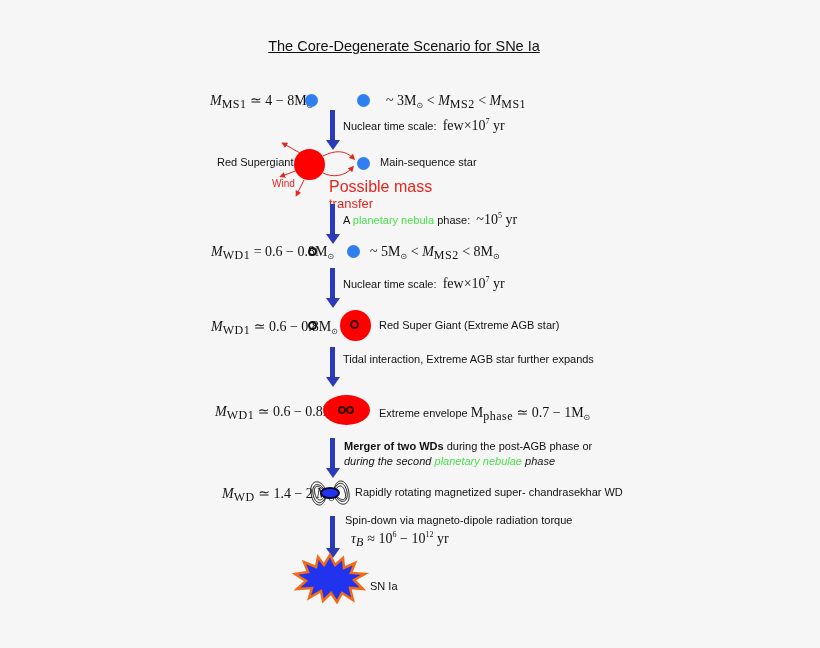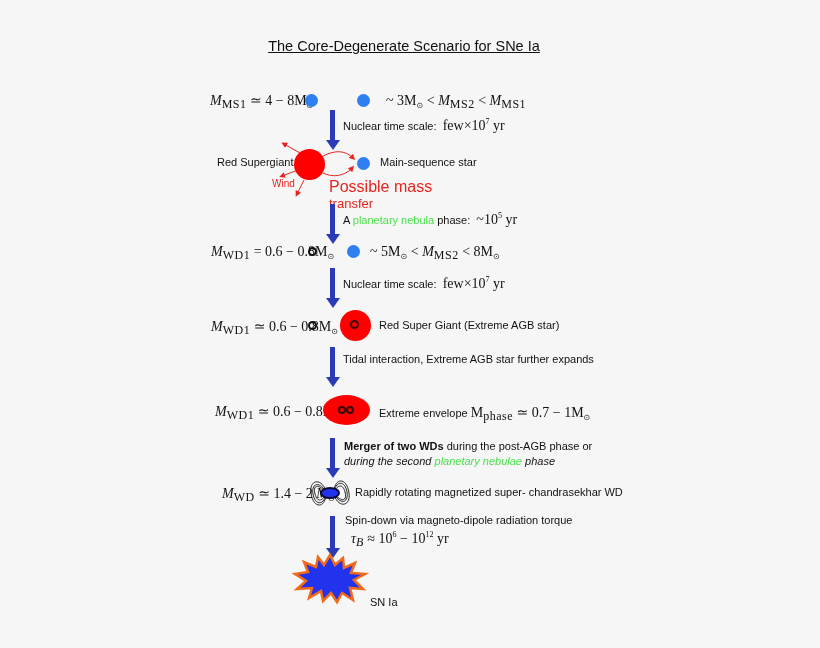--- a/index.html
+++ b/index.html
@@ -168,13 +168,13 @@
     <div class="head" style="top:32px;"></div>
 </div>
 <div class="abs label" style="left:345px; top:514px;">Spin-down via magneto-dipole radiation torque</div>
 <div class="abs math" style="left:351px; top:530px;">
   <i>τ</i><sub style="font-style:italic;">B</sub><span> ≈ 10</span><sup>6</sup><span> − 10</span><sup>12</sup><span> yr</span>
 </div>
 
 <svg style="left:293px; top:553px;" width="74" height="50">
   <polygon points="37,2 42,12 50,5 51,15 62,10 58,20 72,21 61,27 70,36 57,35 60,47 49,40 44,49 38,40 30,48 28,38 16,45 19,35 4,36 13,28 2,21 15,19 11,9 23,14 25,4 31,12" fill="#2233ee" stroke="#f06a1a" stroke-width="2.5" stroke-linejoin="miter"></polygon>
 </svg>
-<div class="abs label" style="left:370px; top:596px;">SN Ia</div>
+<div class="abs label" style="left:370px; top:580px;">SN Ia</div>
 
 </body></html>

